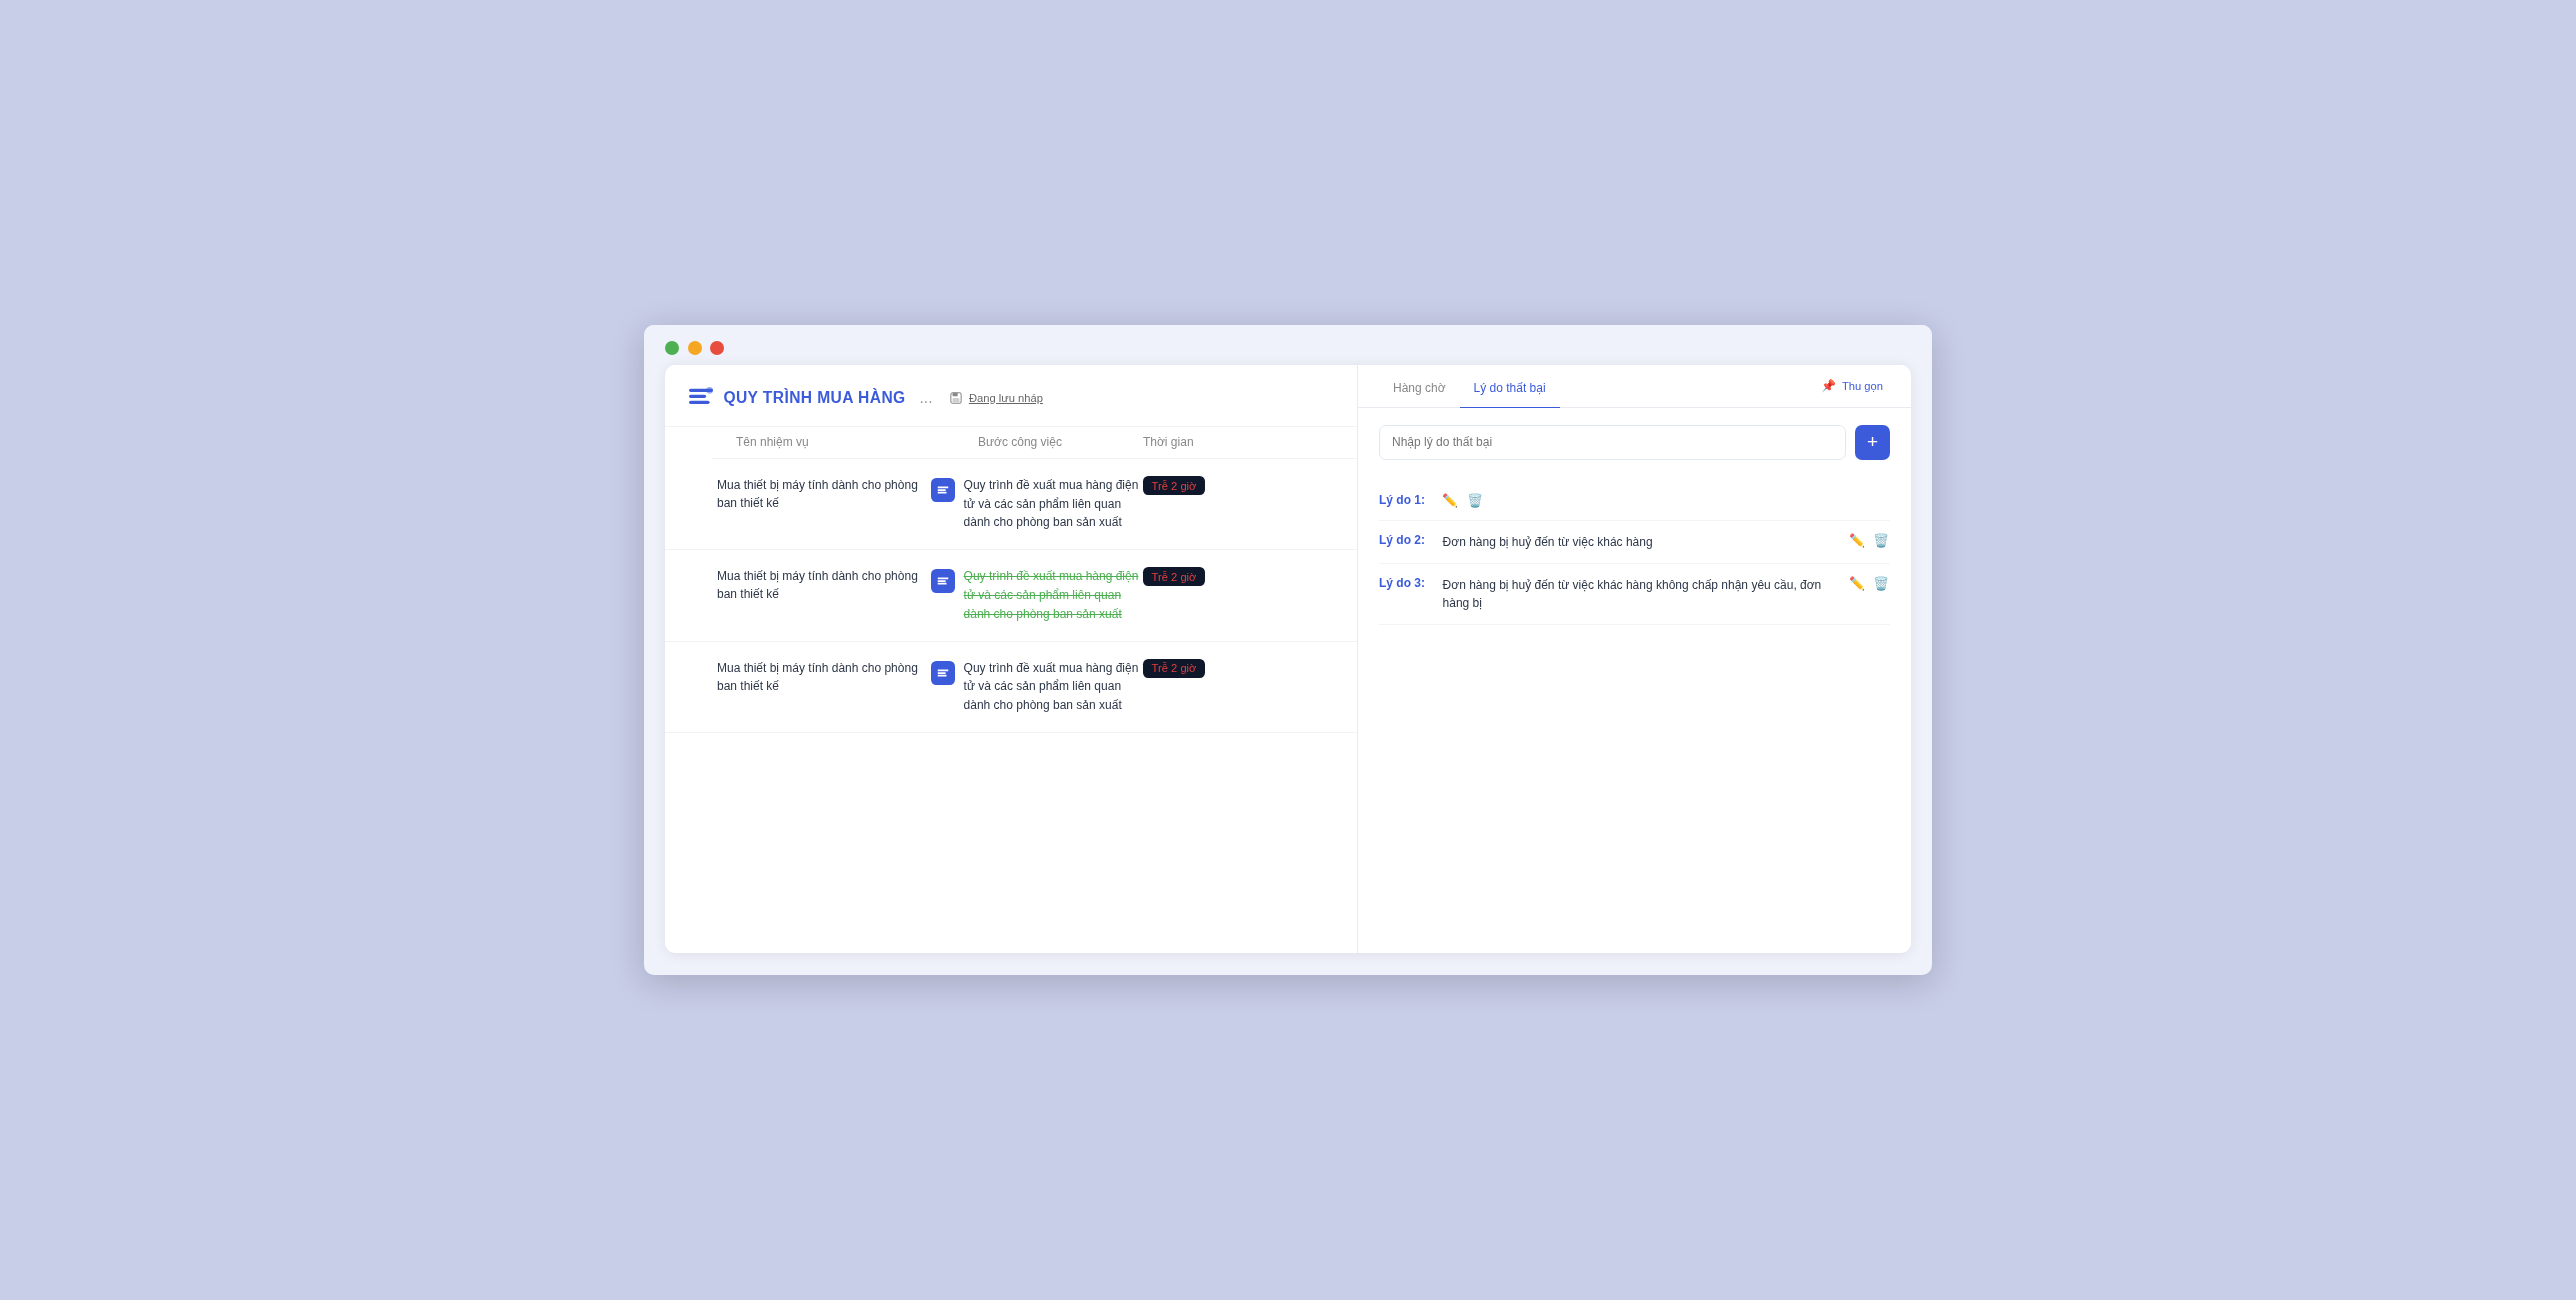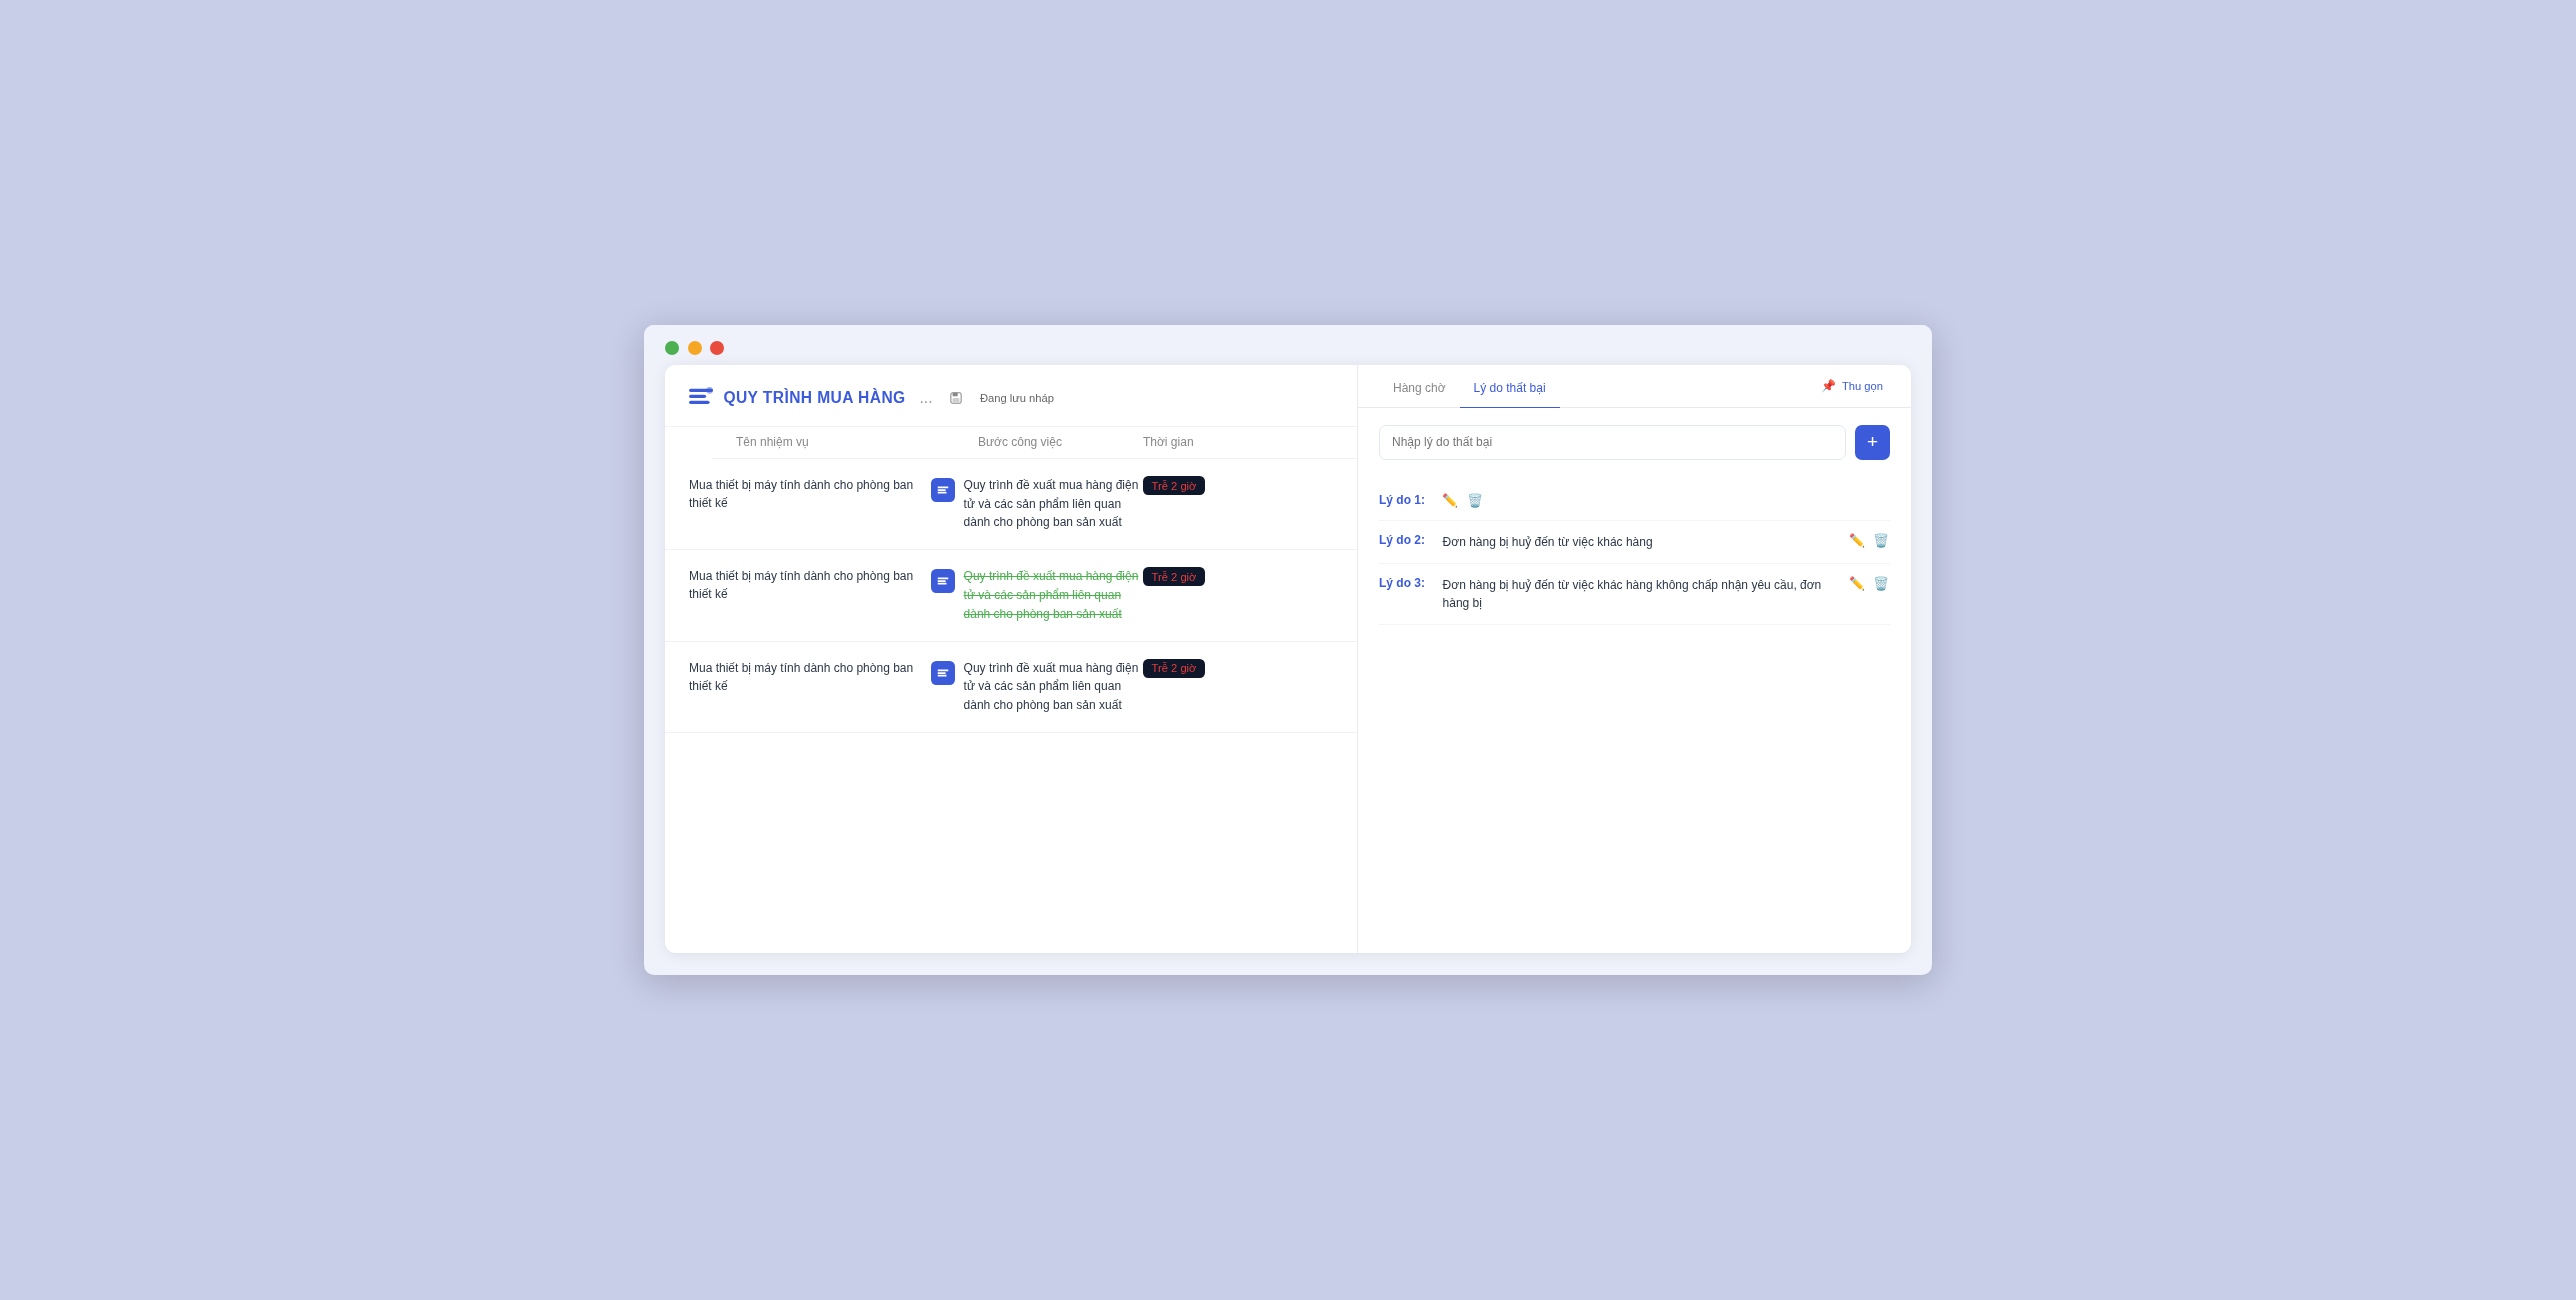--- a/index.html
+++ b/index.html
@@ -70,24 +70,25 @@
     }
     .dots-menu {
       color: #999;
       font-size: 15.6px;
       cursor: pointer;
       margin-left: 3.5px;
     }
     .save-indicator {
       display: flex;
       align-items: center;
-      gap: 18px;
+      gap: 7px;
       color: #666;
       font-size: 11.2px;
       margin-left: 7px;
+      text-decoration: underline;
     }
     .table-header {
       display: grid;
       grid-template-columns: 242px 1fr 138px 52px;
       padding: 8.6px 24px;
       border-bottom: 0.9px solid #f0f2f5;
       background: white;
       margin-left: 47px;
     }
     .table-header-cell {
@@ -100,20 +101,21 @@
       grid-template-columns: 242px 1fr 138px 52px;
       padding: 17.3px 24px;
       border-bottom: 0.9px solid #f0f2f5;
       align-items: start;
     }
     .task-name {
       font-size: 12px;
       color: #2d3748;
       line-height: 1.5;
       padding-right: 10.4px;
+      margin-left: 28px;
     }
     .step-cell {
       display: flex;
       align-items: flex-start;
       gap: 8.6px;
     }
     .step-icon {
       width: 24px;
       height: 24px;
       background: #3b5bdb;

